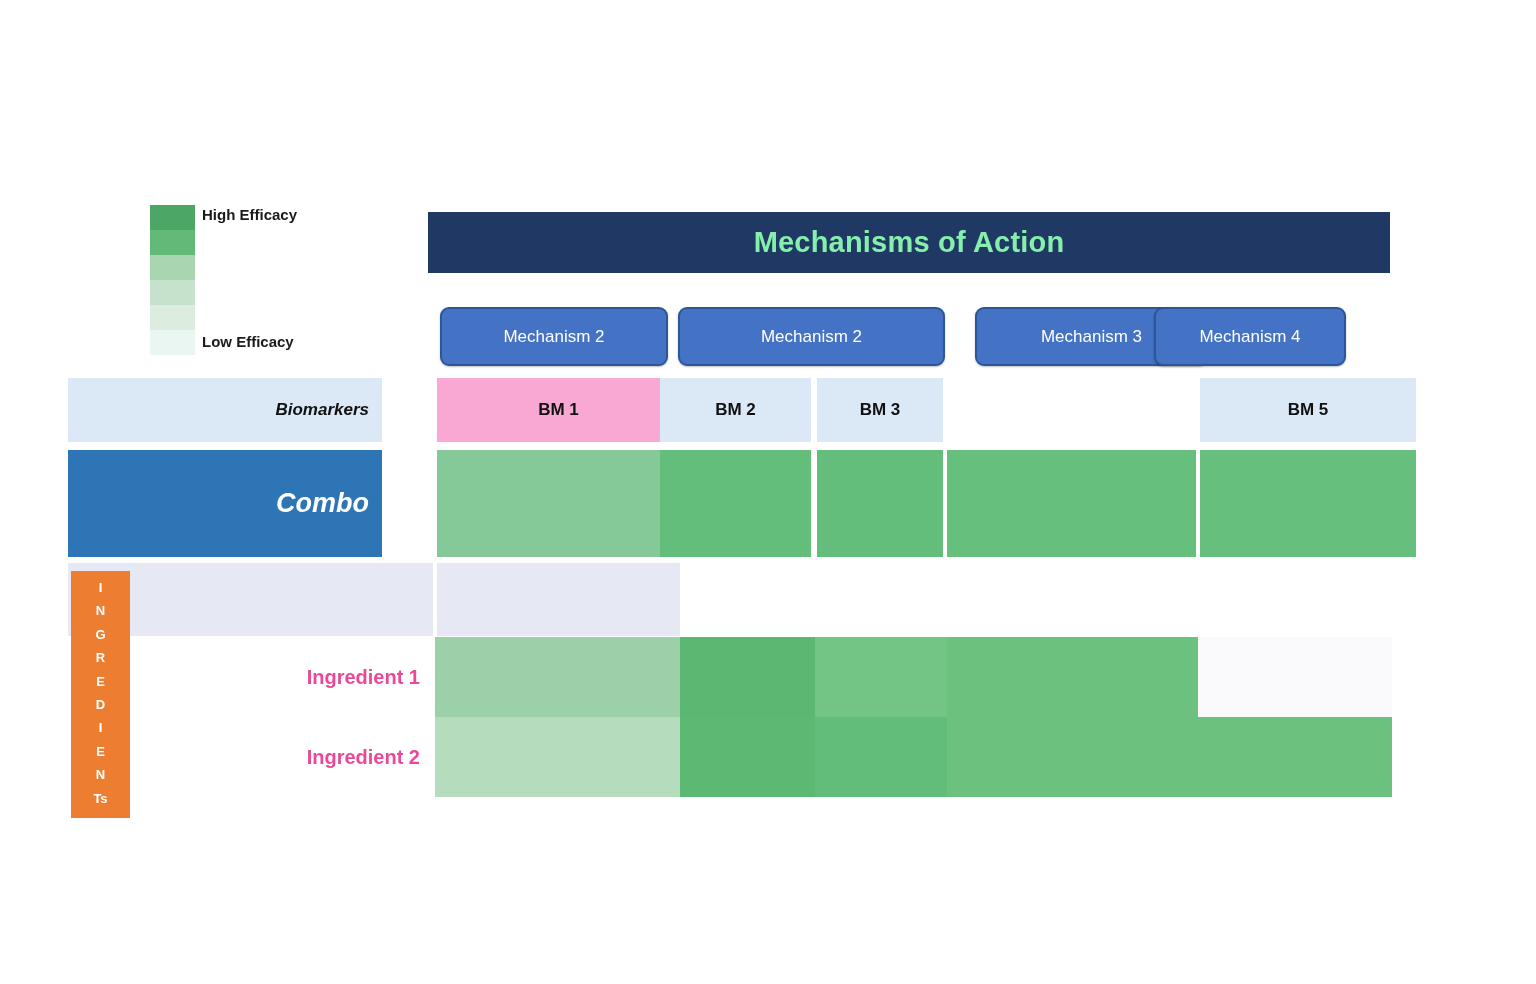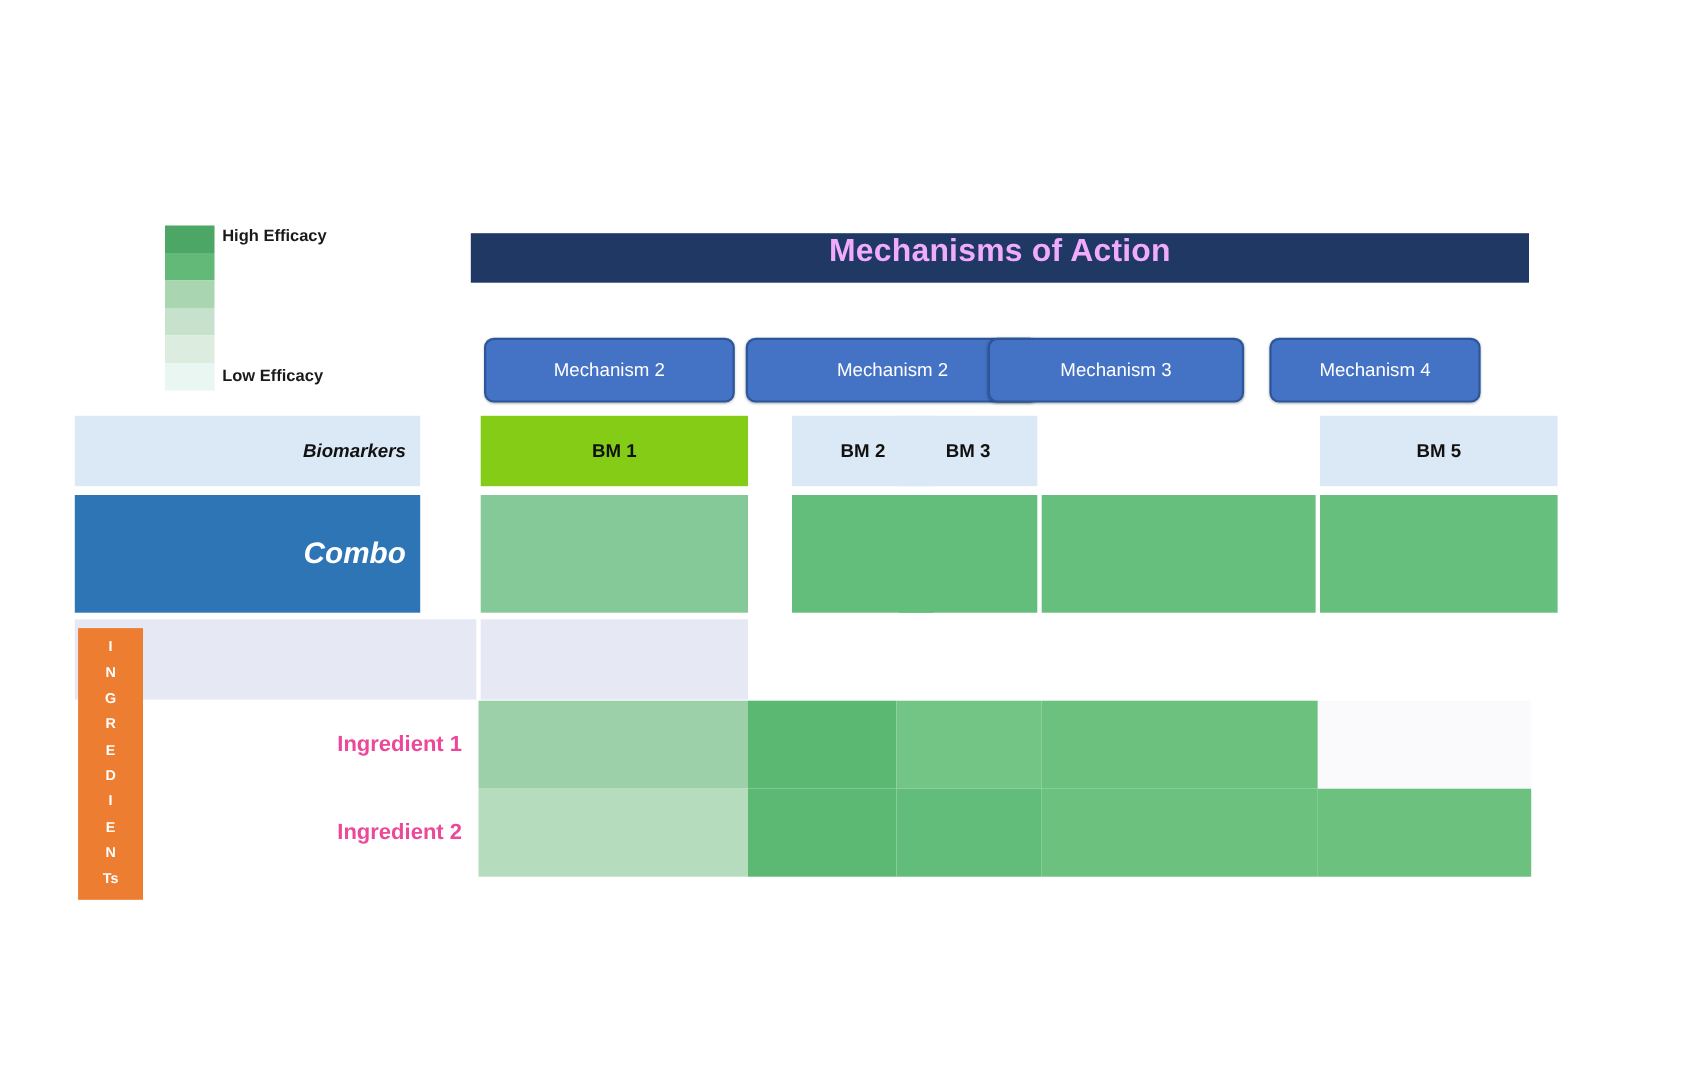--- a/index.html
+++ b/index.html
@@ -11,41 +11,41 @@
 
   
   .legend-swatch { position:absolute; left:150px; width:45px; height:25px; }
   .sw0{top:205px}.sw1{top:230px}.sw2{top:255px}.sw3{top:280px}.sw4{top:305px}.sw5{top:330px}
   .legend-label { position:absolute; left:202px; font-size:15px; font-weight:bold; color:#1a1a1a; }
   .legend-high { top:206px; }
   .legend-low  { top:333px; }
 
   
   .title-bar {
-    left:428px; top:212px; width:962px; height:45px;
-    display:flex; justify-content:center;
-    color:#f0abfc; font-weight:bold; font-size:29px; letter-spacing:0.2px;
+    left:428px; top:212px; width:962px; height:61px;
+    display:flex; align-items:center; justify-content:center;
+    color:#86efac; font-weight:bold; font-size:29px; letter-spacing:0.2px;
   }
 
   
   .mech-btn {
     top:307px; height:59px; border-radius:9px; border:2px solid #2B579A;
     display:flex; align-items:center; justify-content:center;
     color:#ffffff; font-size:17px;
     box-shadow:0 1px 2px rgba(0,0,0,0.25);
   }
   .mech-1 { left:440px;  width:228px; }
   .mech-2 { left:678px;  width:267px; }
-  .mech-3 { left:898px;  width:233px; }
+  .mech-3 { left:975px;  width:233px; }
   .mech-4 { left:1154px; width:192px; }
 
   
   .col-label { left:68px;   width:314px; }
   .col-bm1   { left:437px;  width:243px; }
-  .col-bm2   { left:720px;  width:129px; }
+  .col-bm2   { left:660px;  width:151px; }
   .col-bm3   { left:817px;  width:126px; }
   .col-bm4   { left:947px;  width:249px; }
   .col-bm5   { left:1200px; width:216px; }
 
   
   .bm-head {
     top:378px; height:64px;
     display:flex; align-items:center; justify-content:center;
     font-weight:bold; font-size:17px; color:#111111;
   }
@@ -102,21 +102,21 @@
   <div class="abs title-bar" style="background-color: rgb(31, 56, 100);">
     <span>Mechanisms of Action</span>
   </div>
 
   <div class="abs mech-btn mech-1" style="background-color: rgb(68, 114, 196);">Mechanism 2</div>
   <div class="abs mech-btn mech-2" style="background-color: rgb(68, 114, 196);">Mechanism 2</div>
   <div class="abs mech-btn mech-3" style="background-color: rgb(68, 114, 196);">Mechanism 3</div>
   <div class="abs mech-btn mech-4" style="background-color: rgb(68, 114, 196);">Mechanism 4</div>
 
   <div class="abs bm-head row-label col-label" style="background-color: rgb(219, 232, 245);">Biomarkers</div>
-  <div class="abs bm-head col-bm1" style="background-color: #84cc16;">BM 1</div>
+  <div class="abs bm-head col-bm1" style="background-color: #f9a8d4;">BM 1</div>
   <div class="abs bm-head col-bm2" style="background-color: rgb(219, 232, 245);">BM 2</div>
   <div class="abs bm-head col-bm3" style="background-color: rgb(219, 232, 245);">BM 3</div>
   <div class="abs bm-head col-bm5" style="background-color: rgb(219, 232, 245);">BM 5</div>
 
   <div class="abs combo-cell combo-label col-label" style="background-color: rgb(46, 117, 182);">
     <span>Combo</span>
   </div>
   <div class="abs combo-cell col-bm1" style="background-color: rgb(133, 201, 152);"></div>
   <div class="abs combo-cell col-bm2" style="background-color: rgb(99, 190, 123);"></div>
   <div class="abs combo-cell col-bm3" style="background-color: rgb(99, 190, 123);"></div>

